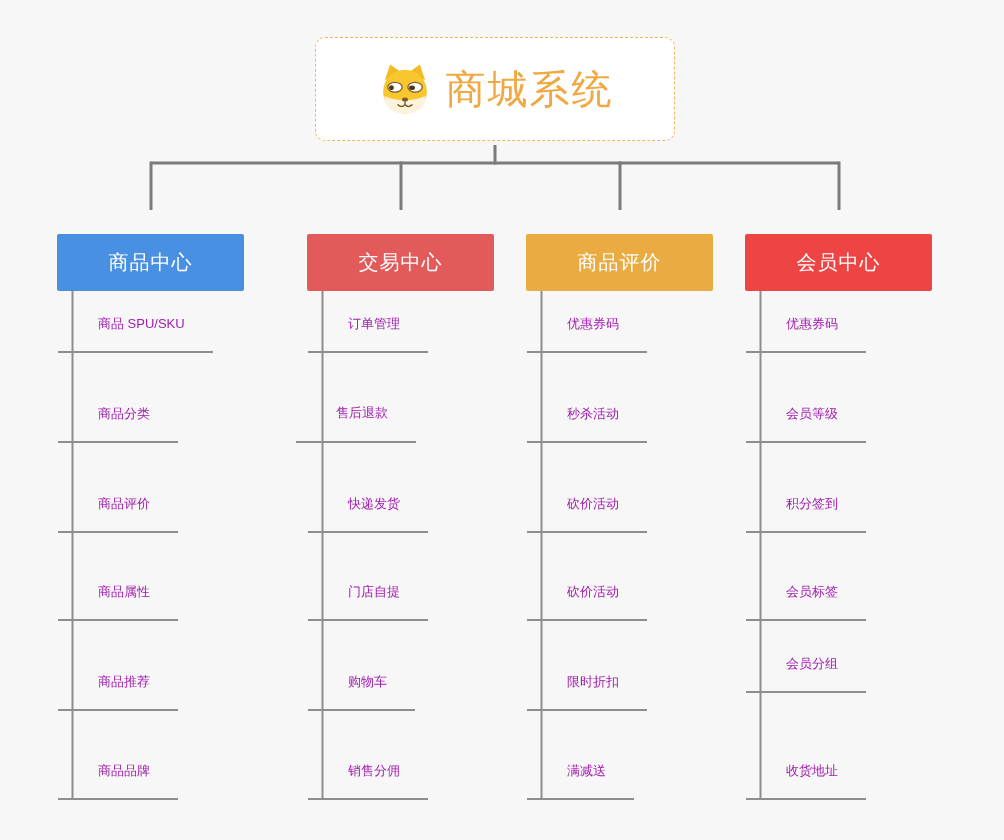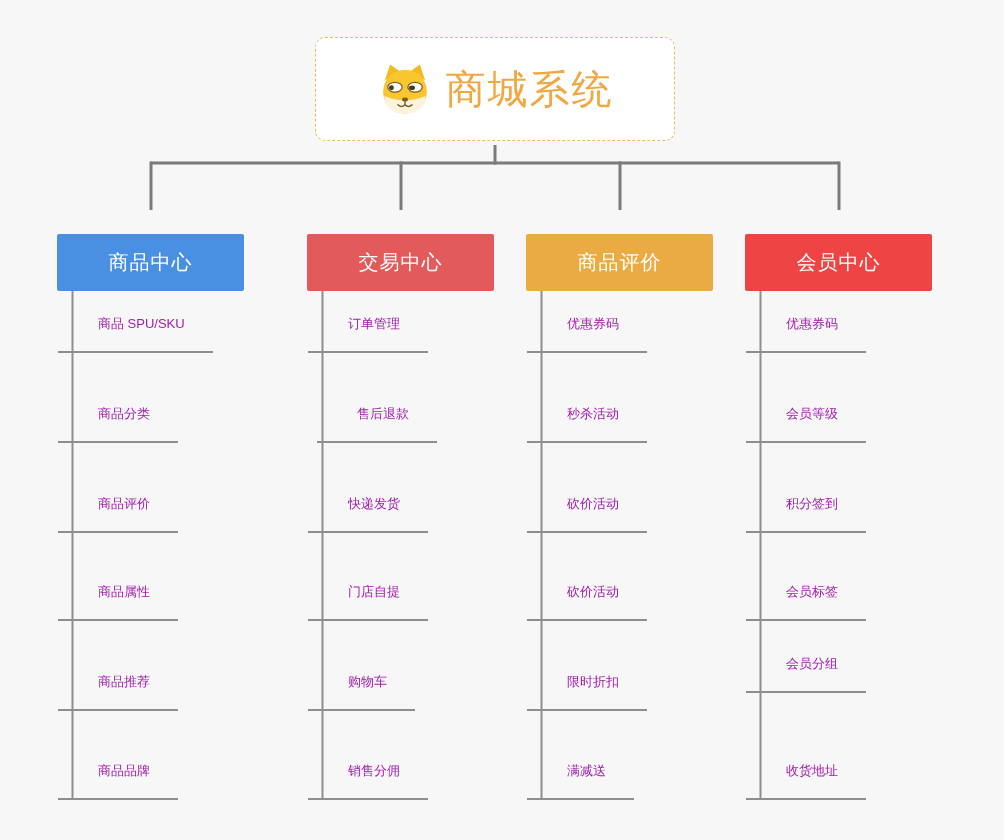--- a/index.html
+++ b/index.html
@@ -71,21 +71,21 @@
   <div id="branches">
       <div class="branch-header" style="left: 57px; background: rgb(74, 144, 226);">商品中心</div>
       <div class="leaf" style="left: 58px; top: 309px;">商品 SPU/SKU</div>
       <div class="leaf" style="left: 58px; top: 399px;">商品分类</div>
       <div class="leaf" style="left: 58px; top: 489px;">商品评价</div>
       <div class="leaf" style="left: 58px; top: 577px;">商品属性</div>
       <div class="leaf" style="left: 58px; top: 667px;">商品推荐</div>
       <div class="leaf" style="left: 58px; top: 756px;">商品品牌</div>
       <div class="branch-header" style="left: 307px; background: rgb(226, 90, 90); text-align: right;">交易中心</div>
       <div class="leaf" style="left: 308px; top: 309px;">订单管理</div>
-      <div class="leaf" style="left: 317px; top: 399px;">售后退款</div>
+      <div class="leaf" style="left: 296px; top: 399px; font-family: Liberation Mono, monospace;">售后退款</div>
       <div class="leaf" style="left: 308px; top: 489px;">快递发货</div>
       <div class="leaf" style="left: 308px; top: 577px;">门店自提</div>
       <div class="leaf" style="left: 308px; top: 667px;">购物车</div>
       <div class="leaf" style="left: 308px; top: 756px;">销售分佣</div>
       <div class="branch-header" style="left: 526px; background: rgb(234, 171, 66);">商品评价</div>
       <div class="leaf" style="left: 527px; top: 309px;">优惠券码</div>
       <div class="leaf" style="left: 527px; top: 399px;">秒杀活动</div>
       <div class="leaf" style="left: 527px; top: 489px;">砍价活动</div>
       <div class="leaf" style="left: 527px; top: 577px;">砍价活动</div>
       <div class="leaf" style="left: 527px; top: 667px;">限时折扣</div>

